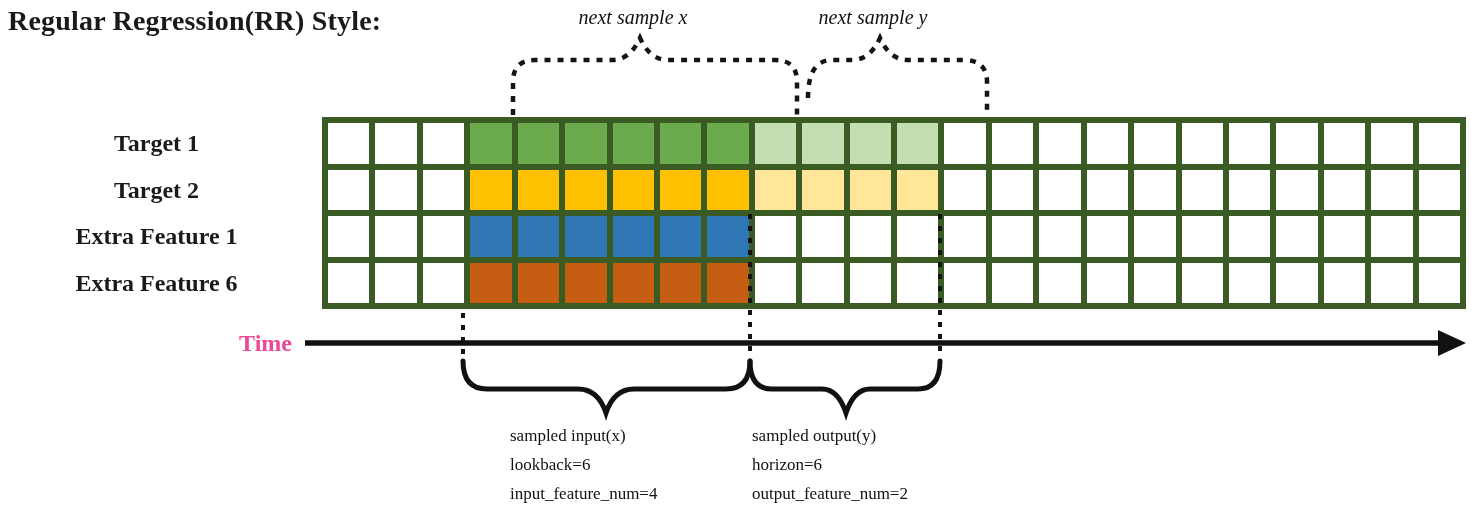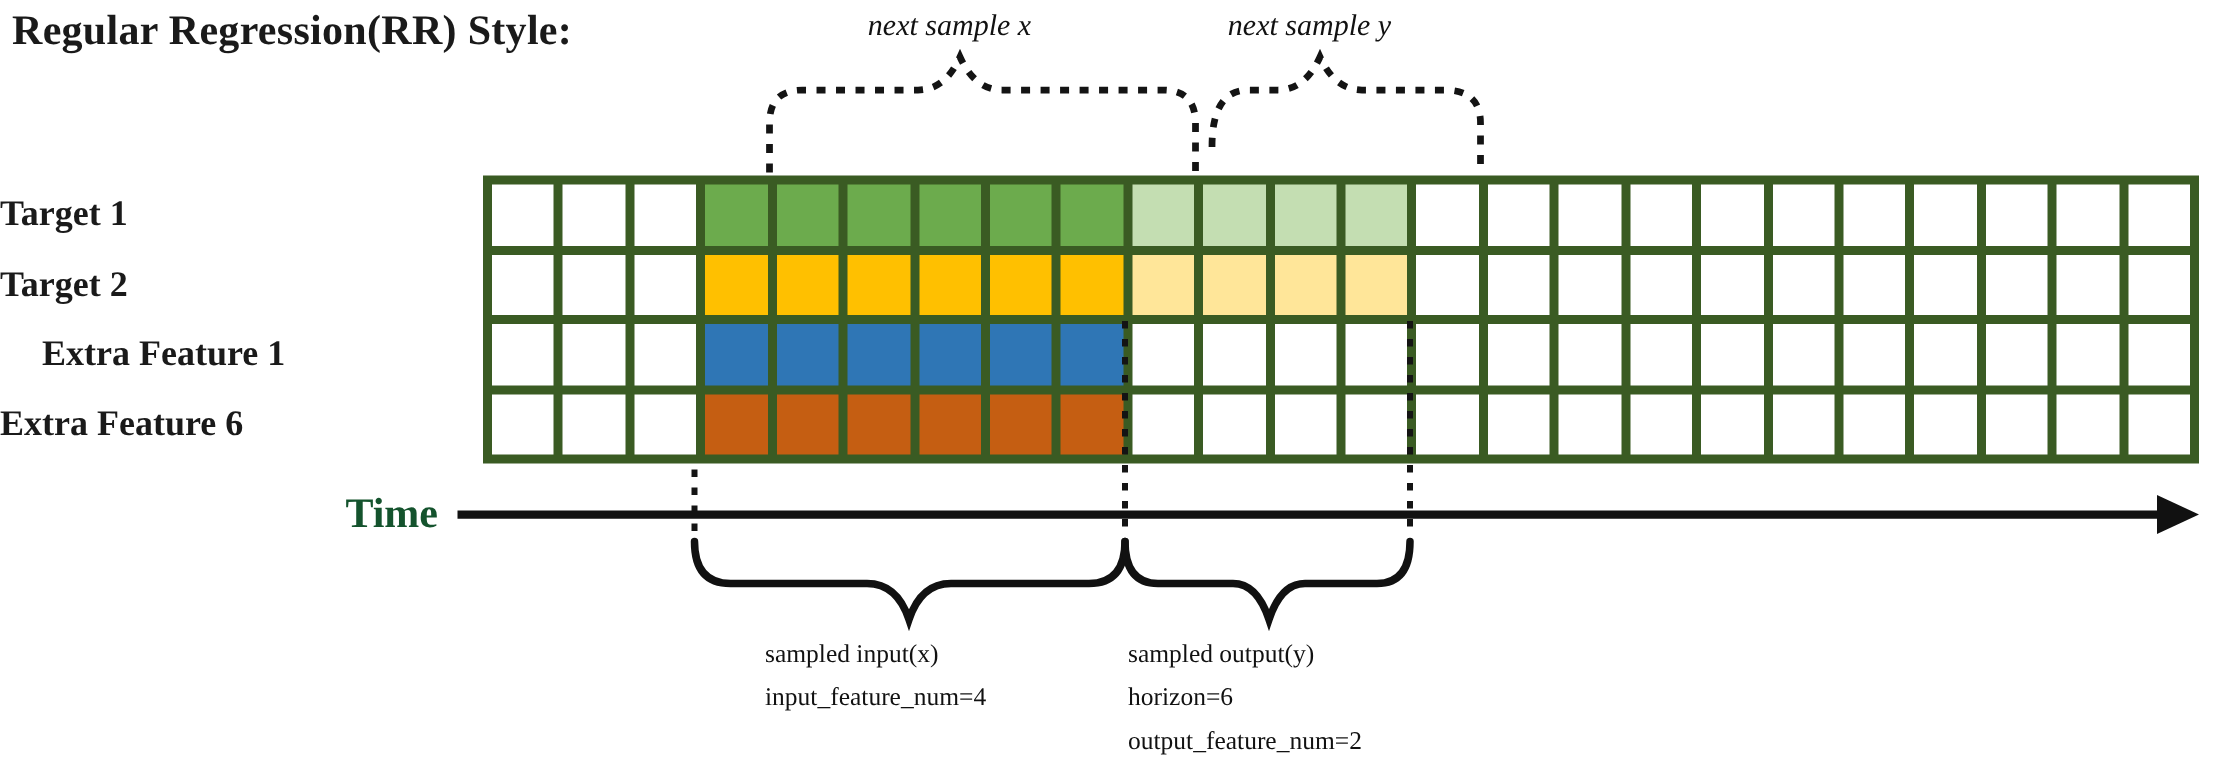--- a/index.html
+++ b/index.html
@@ -8,40 +8,40 @@
     font-family:"Liberation Sans","DejaVu Sans",sans-serif;color:#141414;
     overflow:hidden;
   }
   .canvas{position:absolute;inset:0;font-family:Liberation Serif, serif;}
   .title{
     position:absolute;left:8px;top:5px;font-size:28px;font-weight:700;
     letter-spacing:0.2px;color:#1a1a1a;white-space:nowrap;
   }
   .row-label{
     position:absolute;left:0;width:313px;height:32px;line-height:32px;
-    text-align:left;font-size:24px;font-weight:700;color:#1a1a1a;white-space:nowrap;
+    text-align:center;font-size:24px;font-weight:700;color:#1a1a1a;white-space:nowrap;
   }
   .row-label.r0{top:127px;}
   .row-label.r1{top:174px;}
-  .row-label.r2{top:220px;padding-left:28px;}
+  .row-label.r2{top:220px;}
   .row-label.r3{top:267px;}
   .grid{
     position:absolute;left:322px;top:117px;width:1144px;height:192px;
     display:grid;grid-auto-rows:1fr;gap:6px;padding:6px;box-sizing:border-box;
   }
   .cell{background:#ffffff;}
   .ann-italic{
     position:absolute;top:6px;font-size:20px;font-style:italic;font-weight:500;
     color:#111;white-space:nowrap;transform:translateX(-50%);
   }
   .ann-next-x{left:633px;}
   .ann-next-y{left:845px;margin-left:28px;}
   .time-label{
     position:absolute;left:200px;top:326px;width:92px;height:34px;line-height:34px;
-    text-align:right;font-size:28px;font-weight:700;color:#14532d;
+    text-align:right;font-size:24px;font-weight:700;color:#ec4899;
   }
   .caption{
     position:absolute;top:421px;font-size:17px;line-height:29px;font-weight:500;
     color:#111;white-space:nowrap;
   }
   .caption-input{left:510px;}
   .caption-output{left:752px;}
   svg.overlay{position:absolute;inset:0;pointer-events:none;}
 </style>
 </head>
@@ -173,20 +173,21 @@
     <path d="M 750 361 Q 750 389 772 389 L 822 389 Q 838 389 846 413 Q 854 389 870 389 L 918 389 Q 940 389 940 361" fill="none" stroke="#111" stroke-width="5" stroke-linecap="round"></path>
   </svg>
 
   <div class="ann-italic ann-next-x">next sample x</div>
   <div class="ann-italic ann-next-y">next sample y</div>
 
   <div class="time-label">Time</div>
 
   <div class="caption caption-input">
     <div>sampled input(x)</div>
+    <div>lookback=6</div>
     <div>input_feature_num=4</div>
   </div>
 
   <div class="caption caption-output">
     <div>sampled output(y)</div>
     <div>horizon=6</div>
     <div>output_feature_num=2</div>
   </div>
 
 </div>

